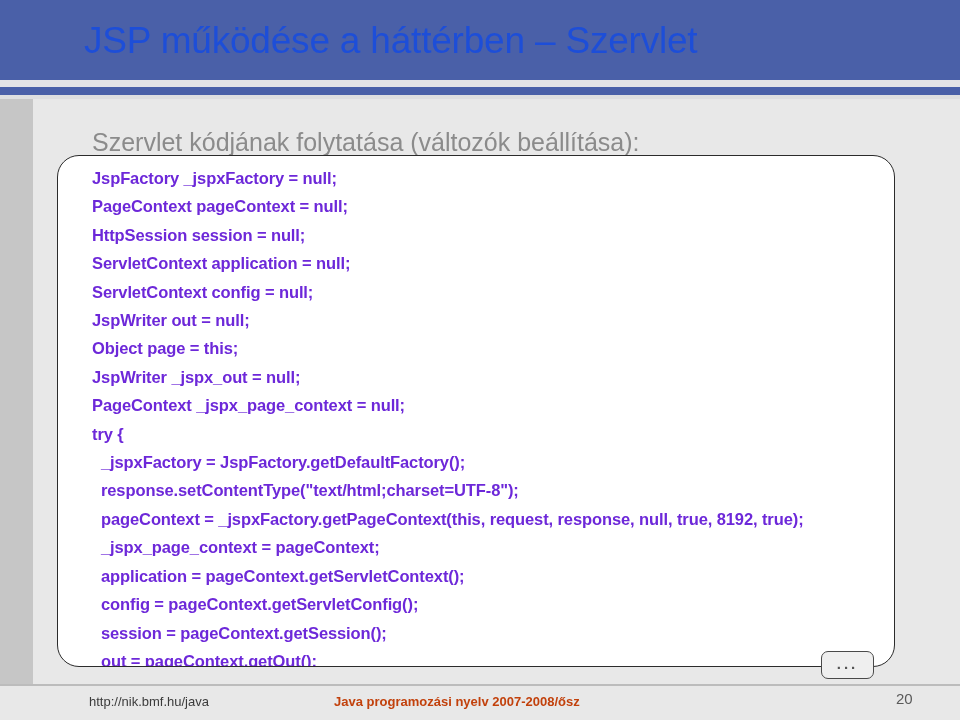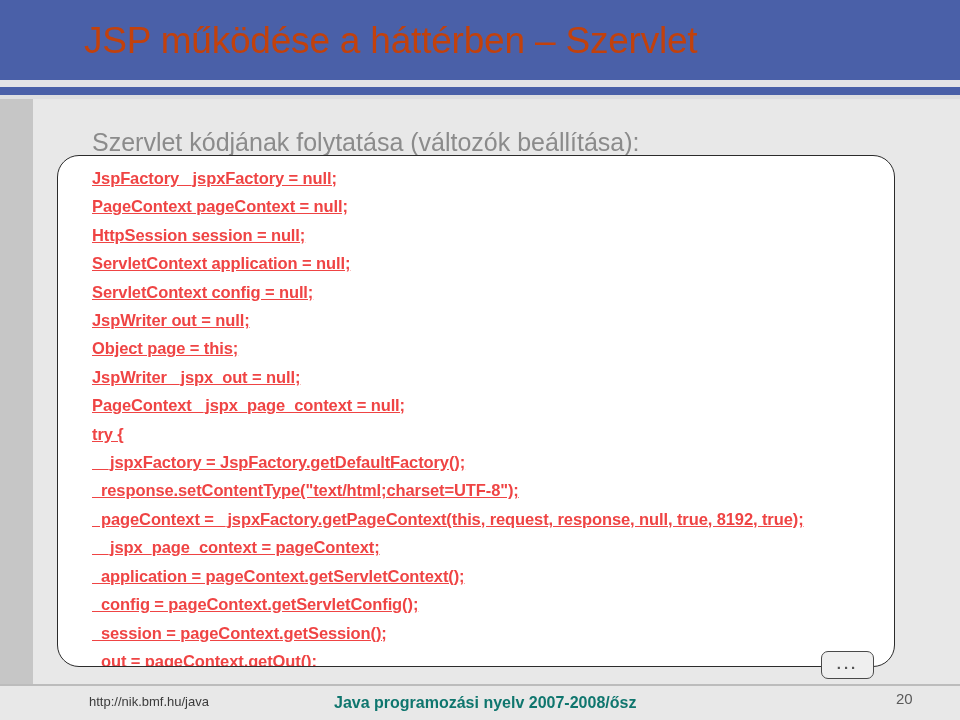--- a/index.html
+++ b/index.html
@@ -50,21 +50,21 @@
     position: absolute;
     left: 12px; top: 8px;
     width: 62px; height: 74px;
   }
   .slide-title {
     position: absolute;
     left: 84px; top: 10px;
     width: 840px; height: 62px;
     line-height: 62px;
     font-size: 37px;
-    color: #c2410c;
+    color: #1d4ed8;
     white-space: nowrap;
     letter-spacing: -0.2px;
   }
 
   
   .left-rail {
     position: absolute;
     left: 0; top: 99px;
     width: 33px; height: 585px;
     background: #c6c6c6;
@@ -97,25 +97,24 @@
     overflow: hidden;
   }
   .code-lines {
     position: absolute;
     left: 34px; top: 8px;
     right: 8px;
   }
   .code-line {
     font-size: 16.5px;
     font-weight: bold;
-    color: #ef4444;
+    color: #6d28d9;
     line-height: 28.4px;
     white-space: pre;
     letter-spacing: -0.1px;
-    text-decoration: underline;
   }
 
   
   .ellipsis-chip {
     position: absolute;
     left: 821px; top: 651px;
     width: 53px; height: 28px;
     background: #efefef;
     border: 1.6px solid #4a4a4a;
     border-radius: 7px;
@@ -145,23 +144,23 @@
     position: absolute;
     left: 57px; top: 694px;
     font-size: 13px;
     color: #3b3b3b;
     white-space: nowrap;
     margin-left: 32px;
   }
   .footer-center {
     position: absolute;
     left: 334px; top: 694px;
-    font-size: 16px;
+    font-size: 13px;
     font-weight: bold;
-    color: #0f766e;
+    color: #c2410c;
     white-space: nowrap;
   }
   .page-number {
     position: absolute;
     left: 896px; top: 690px;
     font-size: 15px;
     color: #5a5a5a;
     white-space: nowrap;
   }
 </style>

